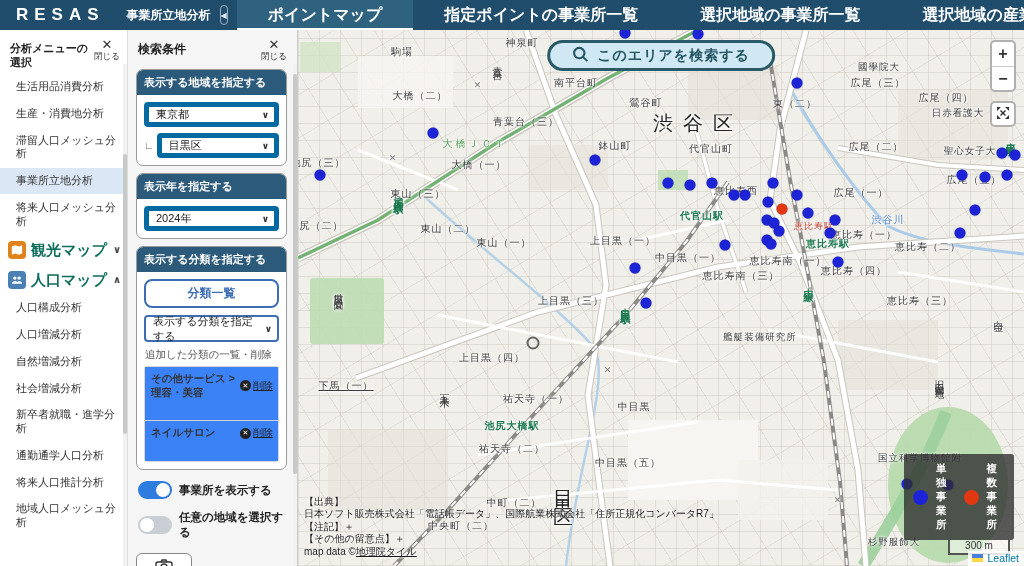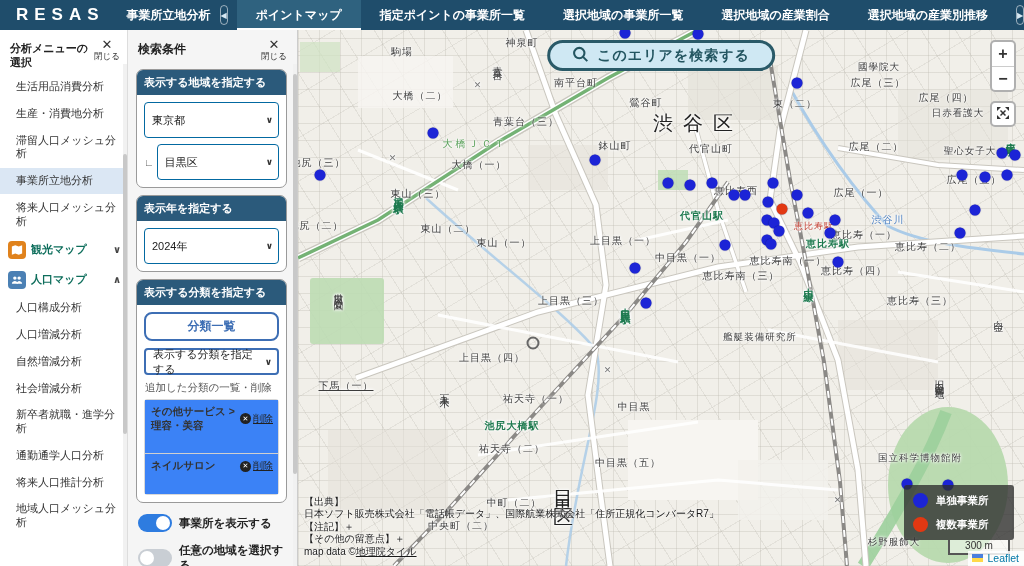--- a/index.html
+++ b/index.html
@@ -6,52 +6,52 @@
 html,body{width:1024px;height:566px;overflow:hidden}
 body{font-family:"Liberation Sans","DejaVu Sans",sans-serif;background:#fff;font-size:12px}
 .app{display:flex;flex-direction:column;width:1024px;height:566px}
 
 
 .nav{flex:0 0 30px;height:30px;background:#1f4d6b;display:flex;align-items:stretch;color:#fff;padding-left:16px}
 .logo{font-size:17px;letter-spacing:6px;font-weight:bold;display:flex;align-items:center}
 .nav-section{font-size:12px;font-weight:bold;margin-left:22px;display:flex;align-items:center;white-space:nowrap}
 .nav-arrow{width:20px;height:20px;align-self:center;border:1px solid rgba(255,255,255,.55);border-radius:4px;background:transparent;color:#d7e8f3;font-size:8px;display:flex;align-items:center;justify-content:center;margin:0 9px;cursor:pointer}
 .nav-tabs{display:flex;align-items:stretch}
-.tab{display:flex;align-items:center;padding:0 19px;font-size:12px;font-weight:bold;white-space:nowrap;cursor:pointer}
+.tab{display:flex;align-items:center;padding:0 31px;font-size:16px;font-weight:bold;white-space:nowrap;cursor:pointer}
 .tab.active{background:#2f627f;box-shadow:inset 0 -2px 0 #fff}
 .hamburger{margin-left:auto;margin-right:18px;align-self:center;display:flex;flex-direction:column;gap:4px;width:22px;cursor:pointer}
 .hamburger span{height:2px;background:#fff;border-radius:1px}
 
 
 .content{display:flex;flex:1;min-height:0}
 
 
 .sidebar{flex:0 0 128px;width:128px;background:#fff;border-right:1px solid #ddd;position:relative;overflow:hidden}
 .head{display:flex;justify-content:space-between;align-items:flex-start;padding:9px 7px 4px 10px}
 .head .ttl{font-weight:bold;font-size:11px;color:#222;line-height:1.25;padding-top:3px}
 .closer{text-align:center;color:#333;cursor:pointer;flex:0 0 auto}
 .closer .x{font-size:13px;font-weight:bold;display:block;line-height:12px}
 .closer .t{font-size:8.5px;display:block}
 .mitem{padding:6.5px 4px 6.5px 16px;color:#333;font-size:11px;line-height:1.25;cursor:pointer}
 .mitem.active{background:#dbe7f4}
 .cat{display:flex;align-items:center;gap:5px;padding:6px 6px 6px 8px;cursor:pointer}
 .cat .ic{width:18px;height:18px;border-radius:4px;flex:0 0 18px;display:flex;align-items:center;justify-content:center;color:#fff;font-size:12px;line-height:1}
-.cat .lb{flex:1;font-weight:bold;color:#0e6e5c;font-size:11px;line-height:1.15}
+.cat .lb{flex:1;font-weight:bold;color:#0e6e5c;font-size:15px;line-height:1.15}
 .cat .ch{color:#444;font-size:10px;font-weight:bold}
 .vscroll{position:absolute;right:0;top:34px;width:4px;bottom:0;background:#f1f1f1}
 .vscroll .thumb{position:absolute;width:4px;background:#c8c8c8;border-radius:2px}
 
 
 .panel{flex:0 0 170px;width:170px;background:#f5f5f5;position:relative;overflow:hidden;padding:7px 10px 0 8px;border-right:1px solid #ccc}
 .panel .head{padding:2px 0 6px 2px}
 .panel .ttl{font-size:12px}
 .pbox{background:#fff;border:1px solid #9a9a9a;border-radius:7px;margin-bottom:7px;overflow:hidden}
 .pbox-h{background:#2b5a7b;color:#fff;font-size:11px;font-weight:bold;padding:5px 7px}
 .pbox-b{padding:7px}
-.sel{position:relative;height:36px;border:1px solid #0369a1;border-radius:4px;background:#fff;display:flex;align-items:center;padding:0 16px 0 7px;font-size:11px;color:#222;cursor:pointer}
+.sel{position:relative;height:25px;border:5px solid #0369a1;border-radius:4px;background:#fff;display:flex;align-items:center;padding:0 16px 0 7px;font-size:11px;color:#222;cursor:pointer}
 .sel .ch{position:absolute;right:5px;font-size:9px;font-weight:bold;color:#333}
 .mb6{margin-bottom:6px}
 .subrow{display:flex;align-items:center;gap:3px}
 .subrow .l{color:#666;font-size:10px;flex:0 0 auto}
 .subrow .sel{flex:1}
 .btn-list{display:block;width:100%;height:29px;border:2px solid #3d6eb4;border-radius:8px;background:#fff;color:#3d6eb4;font-weight:bold;font-size:12px;cursor:pointer;margin-bottom:7px;font-family:inherit}
 .sel.blue{border:2px solid #3d6eb4;height:27px;margin-bottom:6px}
 .added-label{font-size:10.5px;color:#555;margin:1px 0 4px 1px}
 .rows{border:1px solid #d8d8d8;border-radius:3px}
 .row{display:flex;align-items:center;justify-content:space-between;gap:4px;background:#3b82f6;padding:5px 5px 21px 6px;font-size:10.5px;font-weight:bold;color:#333;border-bottom:1px solid #d0d0d0}
@@ -88,21 +88,21 @@
 .lbl.fac{font-size:9.5px}
 .lbl.sym{color:#777;font-size:9px}
 .dot{position:absolute;width:11px;height:11px;border-radius:50%;transform:translate(-50%,-50%);z-index:3;cursor:pointer;box-shadow:0 0 1px rgba(0,0,80,.6)}
 .cmark{position:absolute;width:13px;height:13px;border:2px solid #666;border-radius:50%;transform:translate(-50%,-50%);z-index:2;background:rgba(255,255,255,.15)}
 .area-search{position:absolute;top:10px;left:50%;transform:translateX(-50%);height:31px;padding:0 22px;border-radius:17px;background:#cfe8f3;border:3px solid #2a5a68;color:#235560;font-size:14px;font-weight:bold;letter-spacing:1px;display:flex;align-items:center;gap:8px;cursor:pointer;z-index:6;font-family:inherit}
 .zoomctl{position:absolute;right:8px;top:10px;z-index:6;display:flex;flex-direction:column;align-items:flex-end}
 .zbox{width:26px;background:#fff;border:2px solid #b0b0b0;border-radius:5px;overflow:hidden}
 .zbtn{width:100%;height:24px;display:flex;align-items:center;justify-content:center;font-size:16px;font-weight:bold;color:#333;cursor:pointer}
 .zbtn+.zbtn{border-top:1px solid #ccc}
 .fsbtn{margin-top:9px;width:26px;height:26px;background:#fff;border:2px solid #b0b0b0;border-radius:5px;display:flex;align-items:center;justify-content:center;cursor:pointer}
-.legend{position:absolute;right:10px;bottom:26px;width:110px;background:rgba(45,45,45,.78);border-radius:3px;padding:8px 9px;z-index:5;display:flex;flex-direction:column;gap:9px}
+.legend{position:absolute;right:10px;bottom:26px;width:110px;background:rgba(45,45,45,.78);border-radius:3px;padding:8px 9px;z-index:5;display:flex;gap:9px}
 .lg-row{display:flex;align-items:center;gap:8px}
 .lg-sw{width:15px;height:15px;border-radius:50%;flex:0 0 15px}
 .lg-lb{color:#fff;font-size:10.5px;font-weight:bold}
 .scalebar{position:absolute;right:14px;bottom:11px;width:62px;height:15px;border:2px solid #555;border-top:none;background:rgba(255,255,255,.5);font-size:10px;color:#333;text-align:center;line-height:12px;z-index:6}
 .leaflet-credit{position:absolute;right:0;bottom:0;background:rgba(255,255,255,.85);padding:1px 5px 2px 4px;font-size:10.5px;color:#333;display:flex;align-items:center;gap:4px;z-index:7}
 .leaflet-credit .lk{color:#0078A8;cursor:pointer}
 .flag{width:11px;height:8px;display:inline-block}
 .flag .b{height:4px;background:#4a7fdd}.flag .y{height:4px;background:#ffd948}
 .attr{position:absolute;left:6px;bottom:8px;z-index:5;font-size:10px;color:#1a1a1a;line-height:12.5px;text-shadow:0 0 2px #fff,0 0 3px #fff}
 .attr .link{text-decoration:underline}

